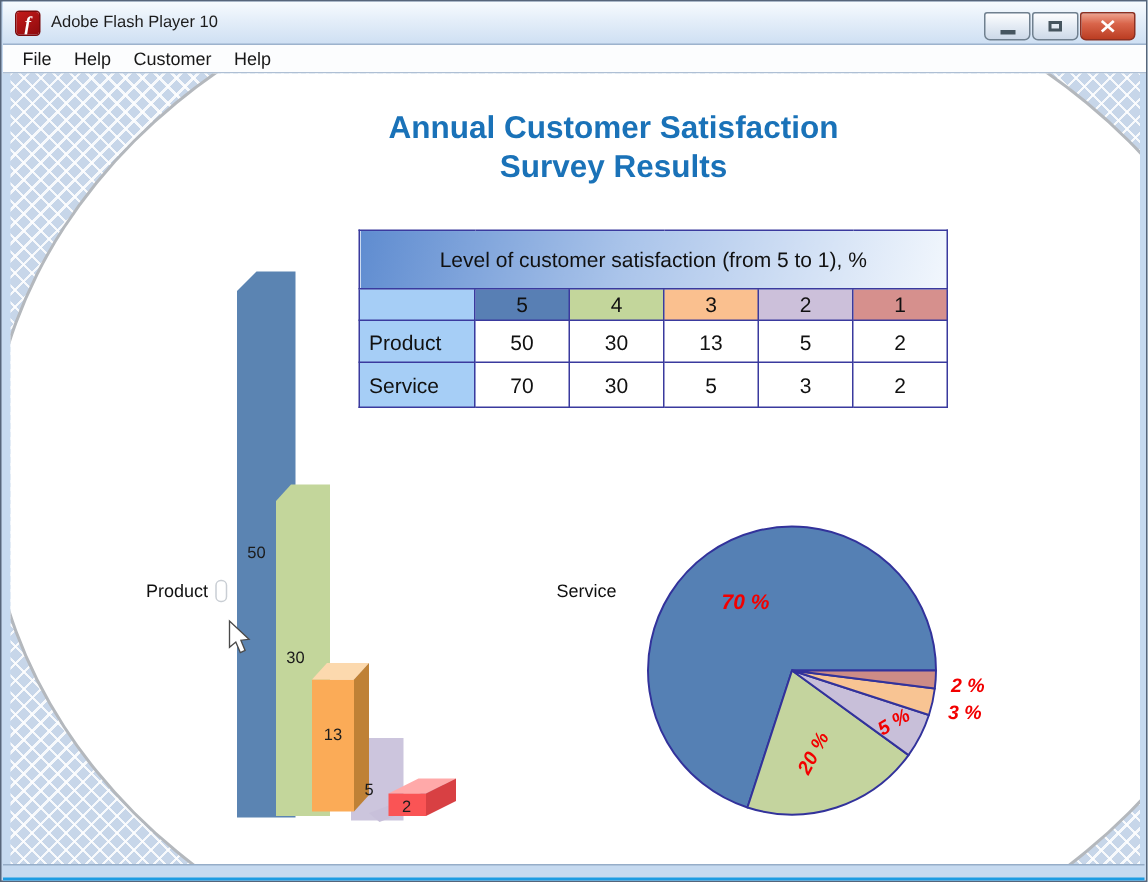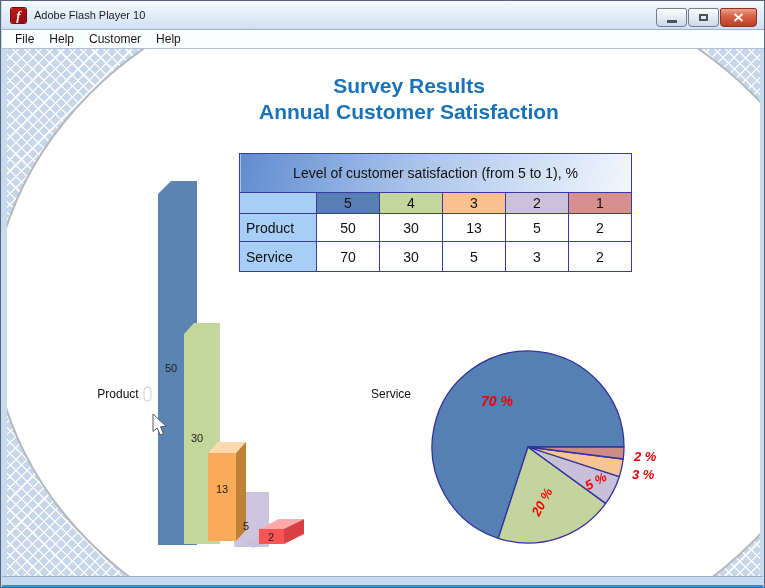--- a/index.html
+++ b/index.html
@@ -94,22 +94,22 @@
     <span class="menu-item">File</span>
     <span class="menu-item">Help</span>
     <span class="menu-item">Customer</span>
     <span class="menu-item">Help</span>
   </div>
 
   <div class="stage">
     <div class="ellipse"></div>
 
     <div class="main-title">
+      <div>Annual Customer Satisfaction</div>
       <div>Survey Results</div>
-      <div>Annual Customer Satisfaction</div>
     </div>
 
     <table class="sat-table">
       <colgroup>
           <col style="width:77px">
           <col style="width:63px">
           <col style="width:63px">
           <col style="width:63px">
           <col style="width:63px">
           <col style="width:63px">

